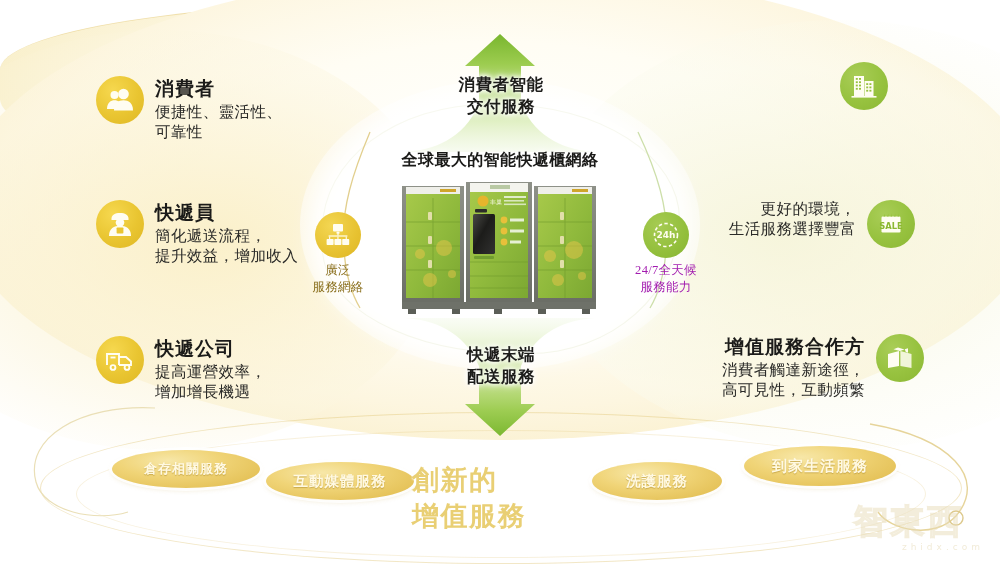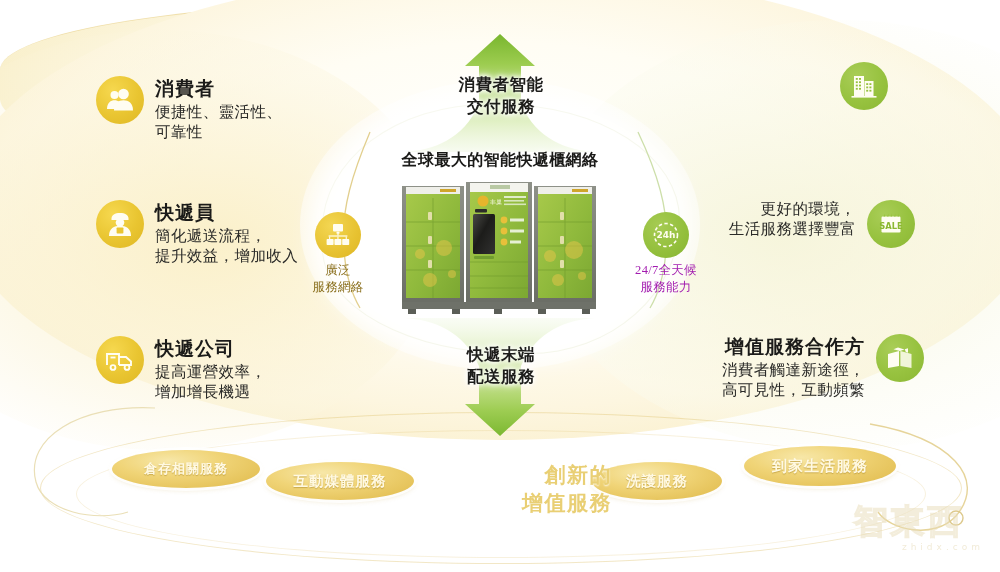--- a/index.html
+++ b/index.html
@@ -143,22 +143,22 @@
     box-shadow:0 0 0 3px rgba(255,255,255,.85), 0 2px 5px rgba(200,170,80,.30);
     color:#fff9e2;font-weight:bold;letter-spacing:1px;
     text-shadow:0 1px 1px rgba(170,135,40,.55);
   }
   #pill-storage{left:112px;top:450px;width:148px;height:38px;font-size:13px;}
   #pill-media{left:266px;top:462px;width:148px;height:38px;font-size:14.5px;}
   #pill-laundry{left:592px;top:462px;width:130px;height:38px;font-size:14.5px;}
   #pill-home{left:744px;top:446px;width:152px;height:40px;font-size:15px;}
 
   #bottom-title{
-    position:absolute;left:432px;top:462px;width:180px;text-align:right;
-    font-size:21px;font-weight:bold;line-height:1.32;color:#e9cf74;
+    position:absolute;left:412px;top:462px;width:180px;text-align:left;
+    font-size:27px;font-weight:bold;line-height:1.32;color:#e9cf74;
     white-space:pre-line;letter-spacing:1.5px;
     text-shadow:0 1px 2px rgba(255,255,255,.9);
   }
 
   
   #watermark{
     position:absolute;right:16px;bottom:10px;width:150px;height:58px;
     opacity:.5;
   }
   #watermark .wm-glyphs{

